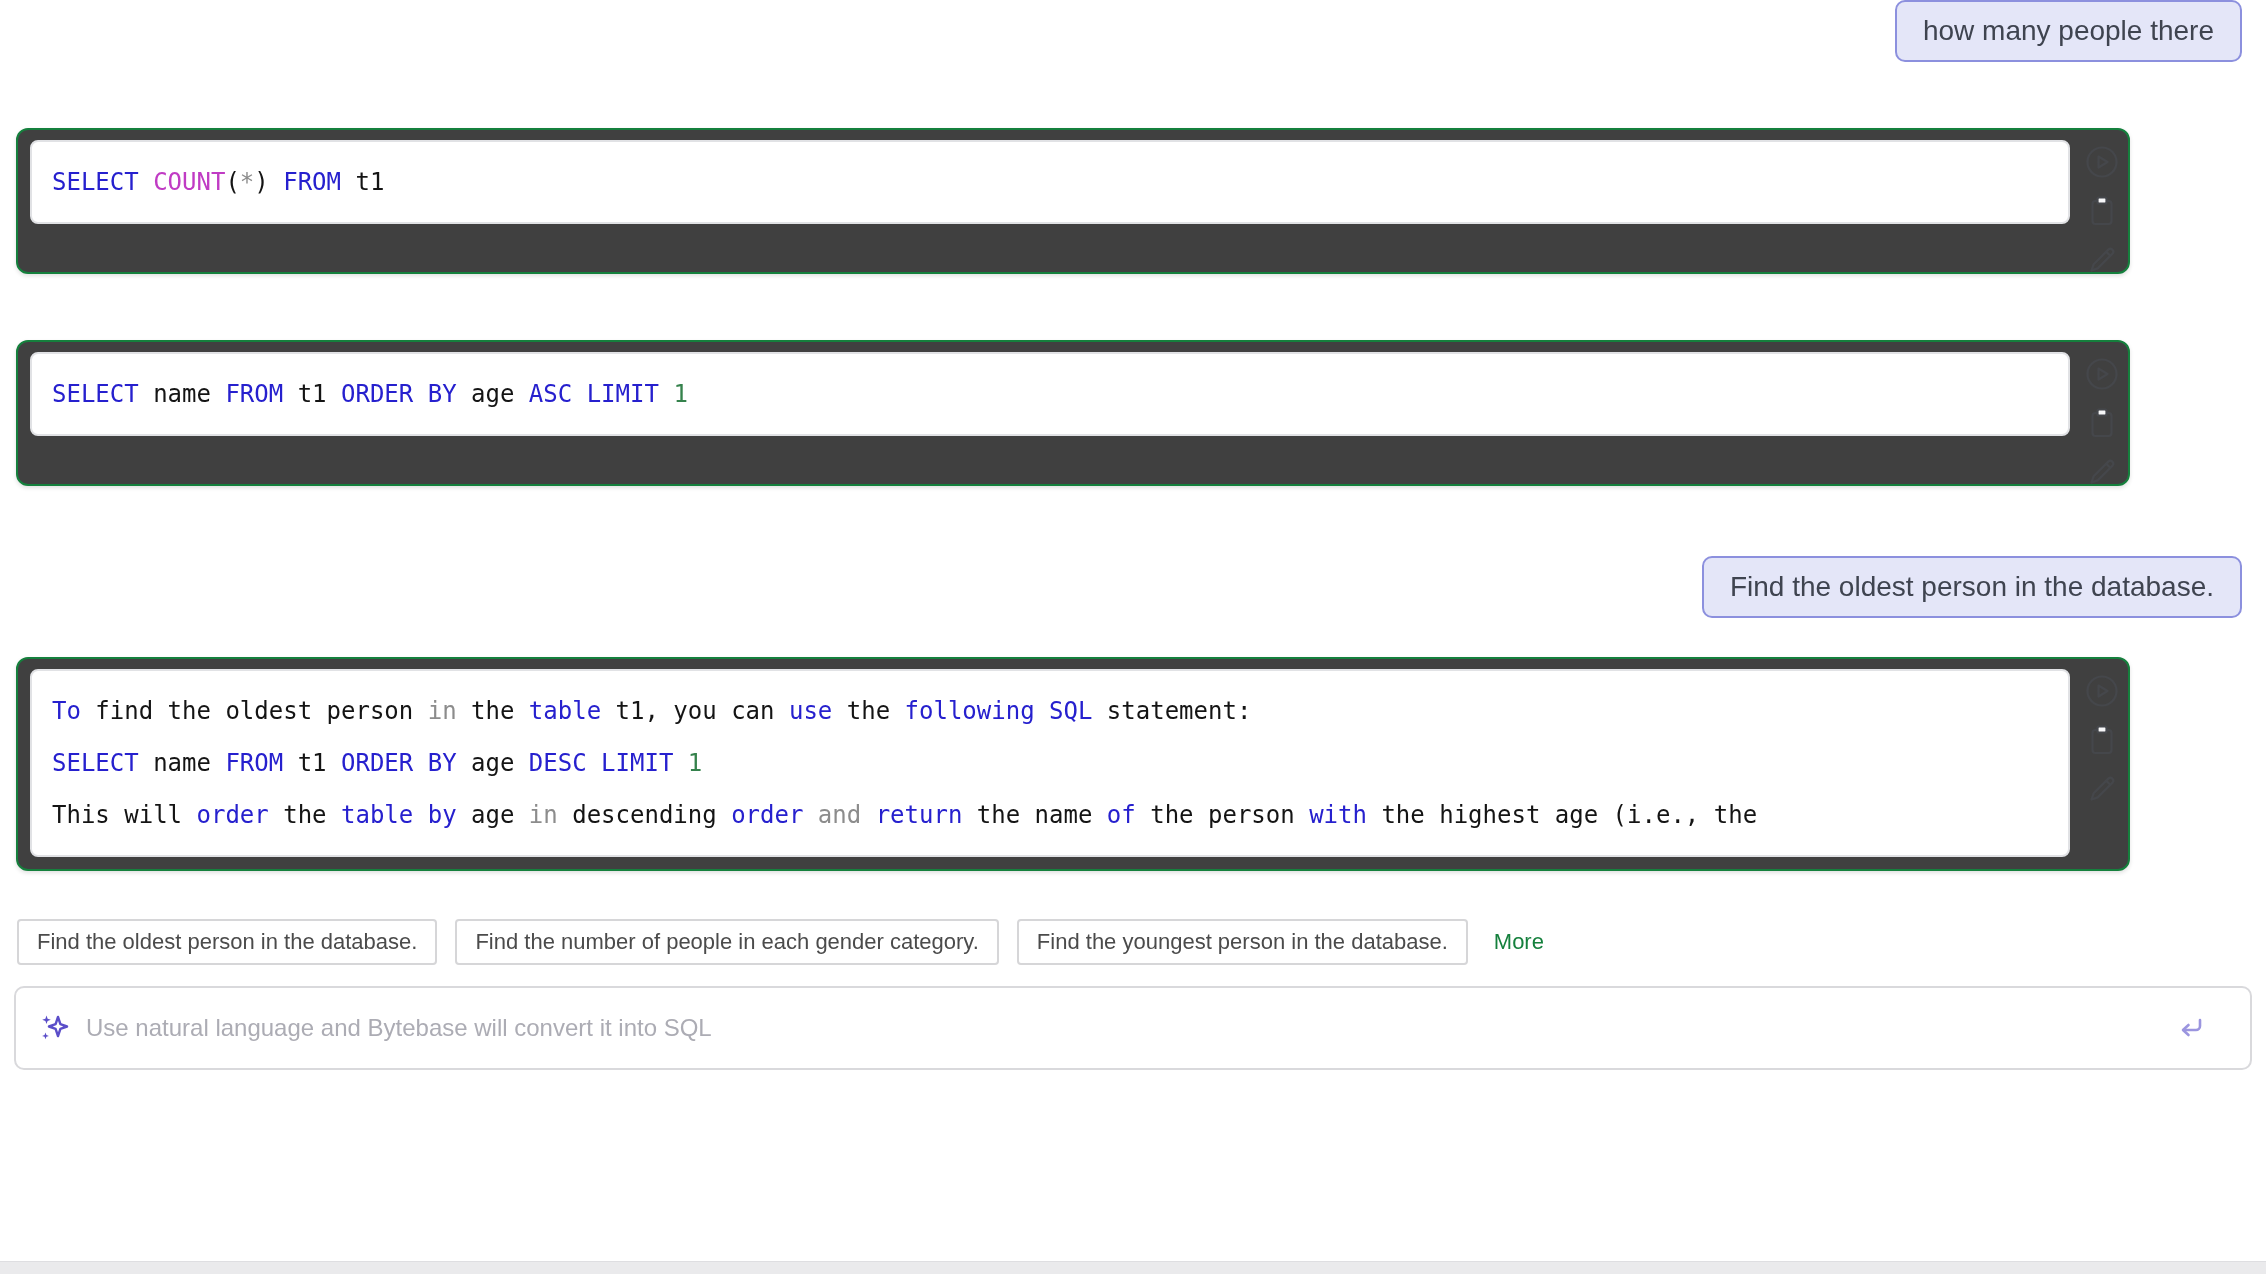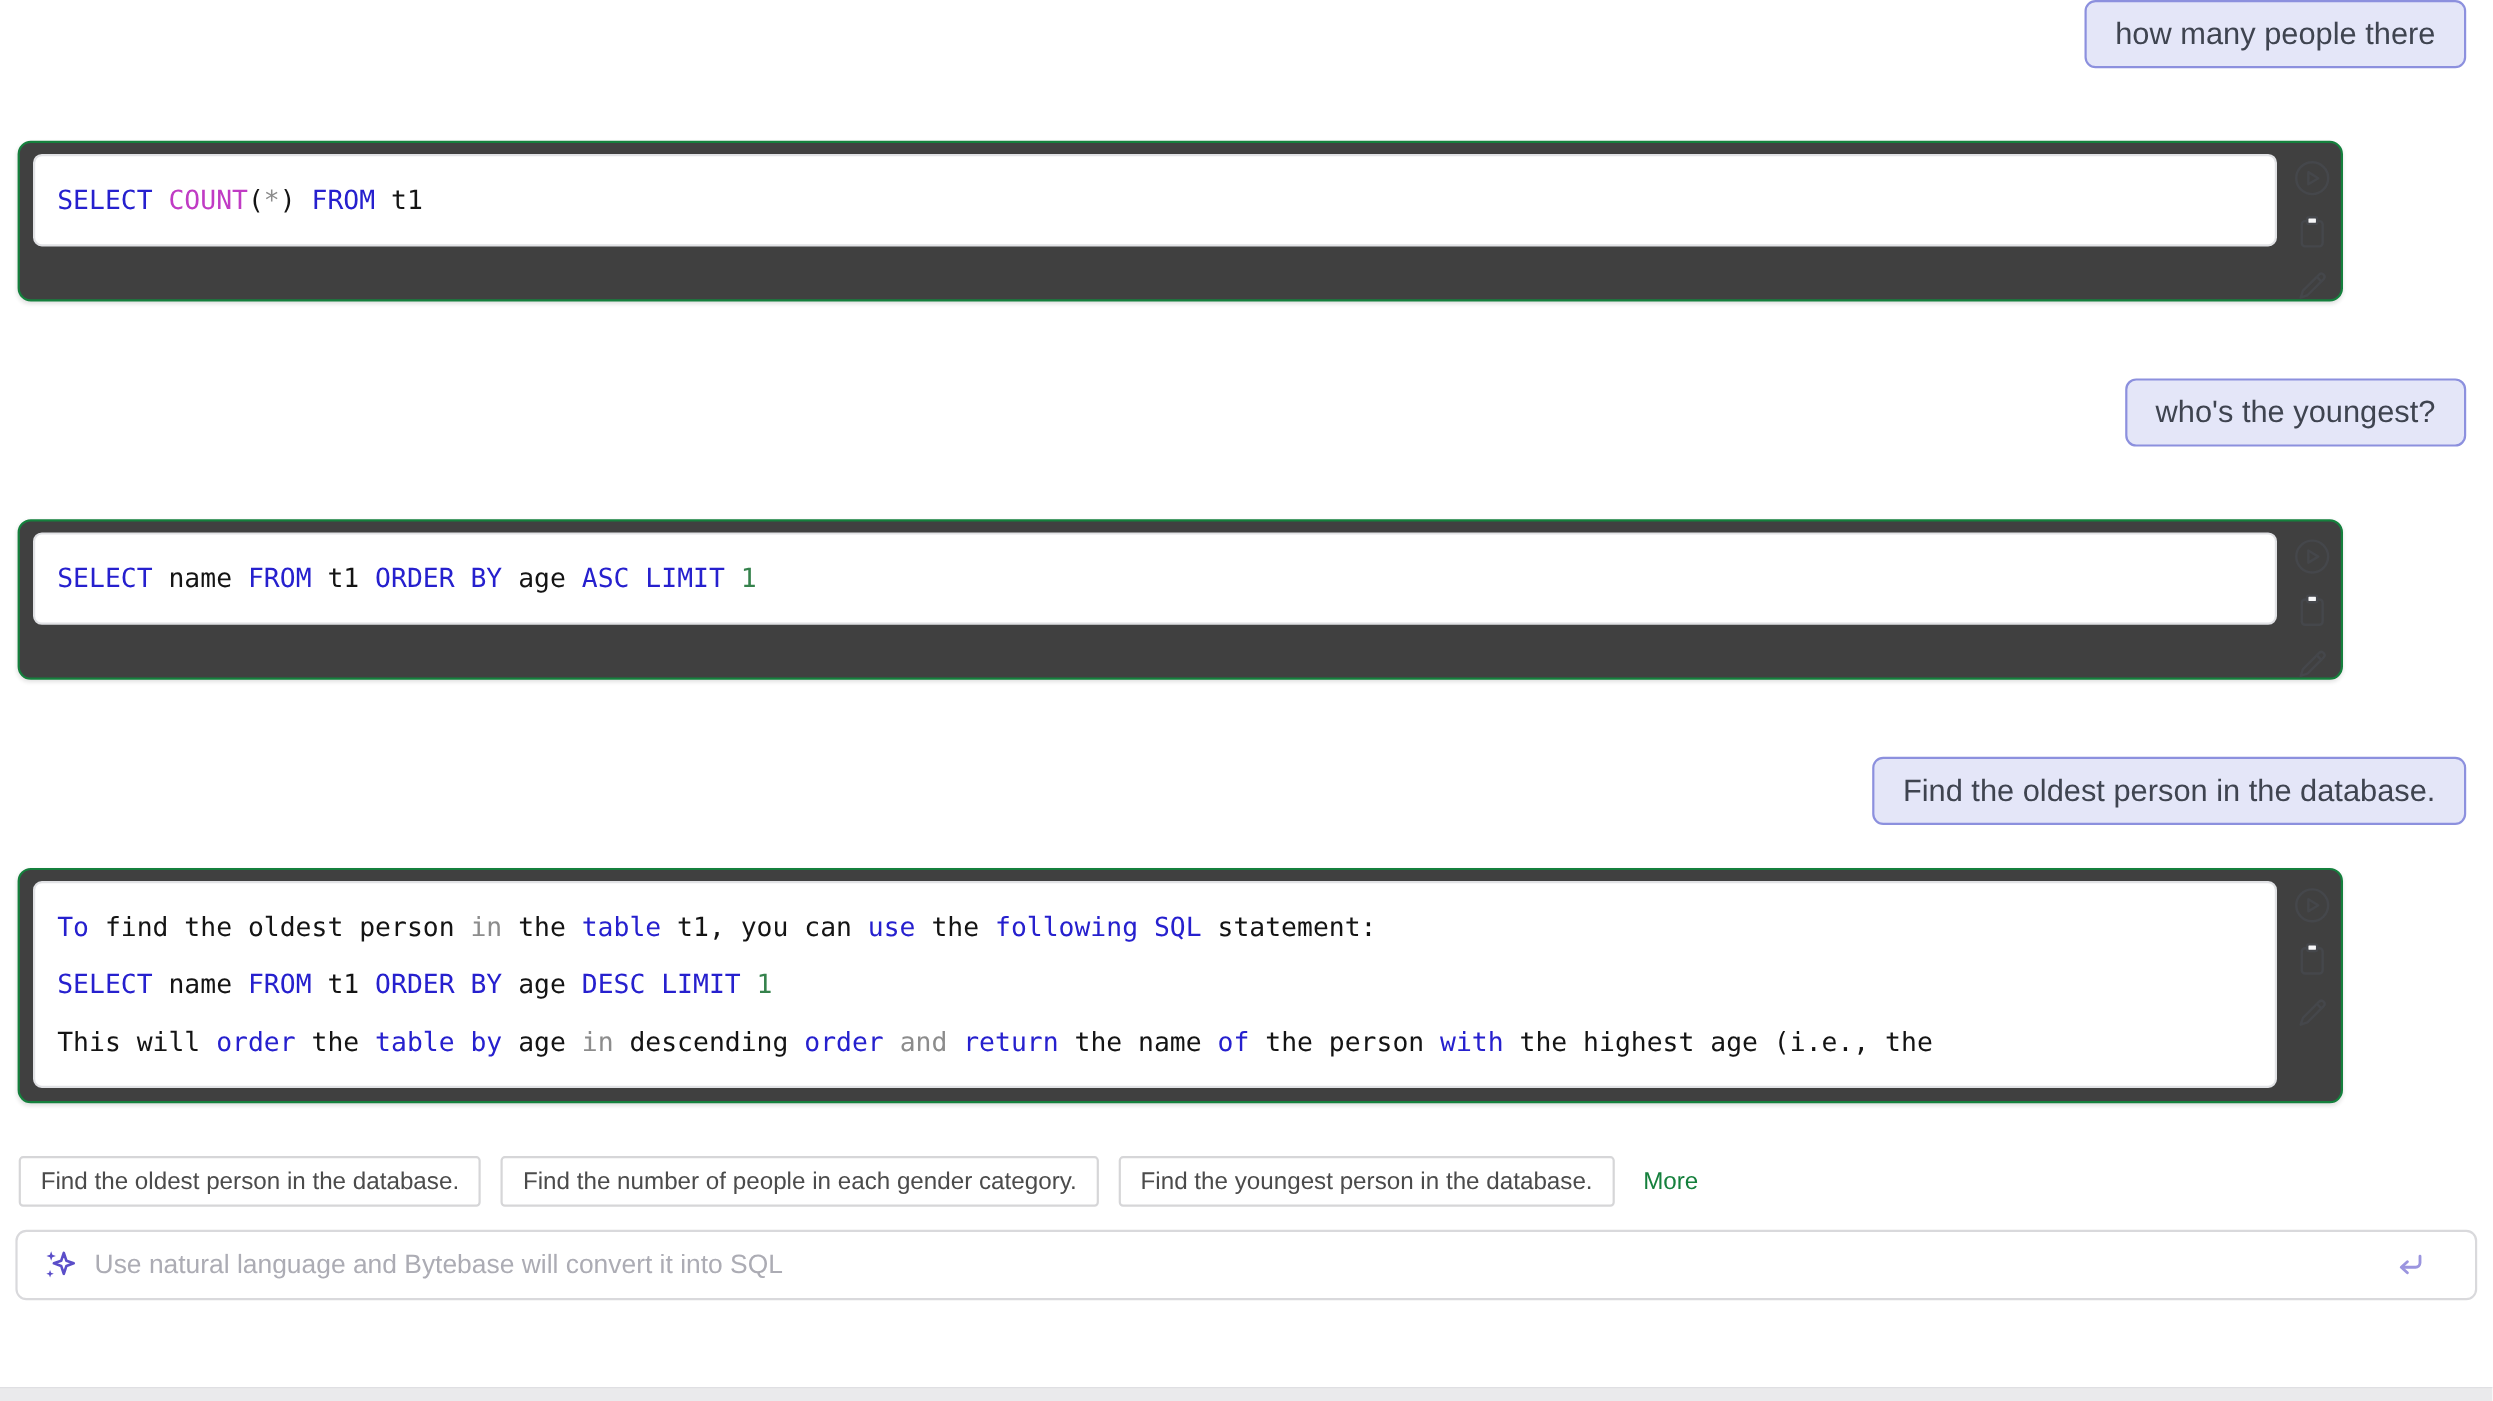--- a/index.html
+++ b/index.html
@@ -74,21 +74,21 @@
   }
   .more{font-size:22px;color:#15803d;margin-left:8px;cursor:pointer;}
   
   .inputbar{
     margin:21px 14px 0 14px;
     height:60px;box-sizing:content-box;
     border:2px solid #D9D9DC;
     border-radius:10px;
     background:#ffffff;
     display:flex;align-items:center;
-    padding:0 22px;gap:14px;
+    padding:10px 22px;gap:14px;
   }
   .sparkle{display:flex;align-items:center;}
   .prompt{
     flex:1;border:none;outline:none;background:transparent;
     font-family:"Liberation Sans", sans-serif;
     font-size:24px;color:#3F4450;
   }
   .prompt::placeholder{color:#ACACB4;opacity:1;}
   .enter{display:flex;align-items:center;margin-right:20px;cursor:pointer;}
   .bottom-strip{
@@ -128,23 +128,20 @@
           </button>
           <button class="icon-btn">
             <span>
               <svg width="36" height="36" viewBox="0 0 36 36">
                 <path d="M7.5 28.5 L9.6 22.3 L24.3 7.6 a2.9 2.9 0 0 1 4.1 4.1 L13.7 26.4 L7.5 28.5 Z" fill="none" stroke="#45474B" stroke-width="2.2" stroke-linejoin="round"></path>
                 <path d="M22.2 9.7 L26.3 13.8" stroke="#45474B" stroke-width="2.2"></path>
               </svg>
             </span>
           </button>
         </div>
-      </div>
-      <div class="msg-user">
-        <div class="bubble">who's the youngest?</div>
       </div>
       <div class="resp">
         <div class="code">
           <div class="line"><span class="tok-k">SELECT</span><span class="tok-t"> name </span><span class="tok-k">FROM</span><span class="tok-t"> t1 </span><span class="tok-k">ORDER</span><span class="tok-t"> </span><span class="tok-k">BY</span><span class="tok-t"> age </span><span class="tok-k">ASC</span><span class="tok-t"> </span><span class="tok-k">LIMIT</span><span class="tok-t"> </span><span class="tok-n">1</span></div>
         </div>
         <div class="icon-col">
           <button class="icon-btn">
             <span>
               <svg width="36" height="36" viewBox="0 0 36 36">
                 <circle cx="18" cy="18" r="14.5" fill="none" stroke="#45474B" stroke-width="2.2"></circle>

